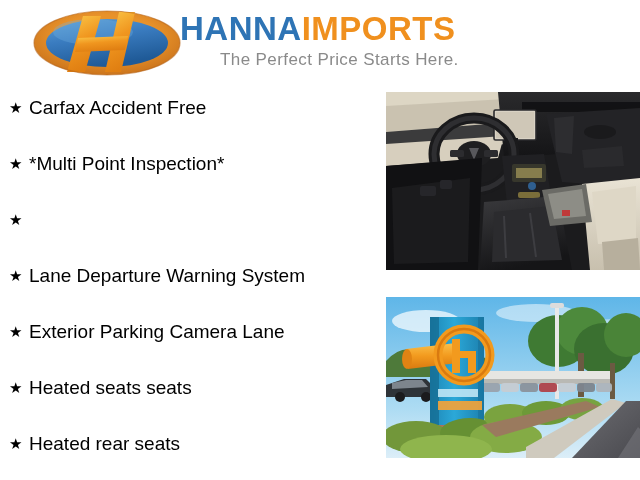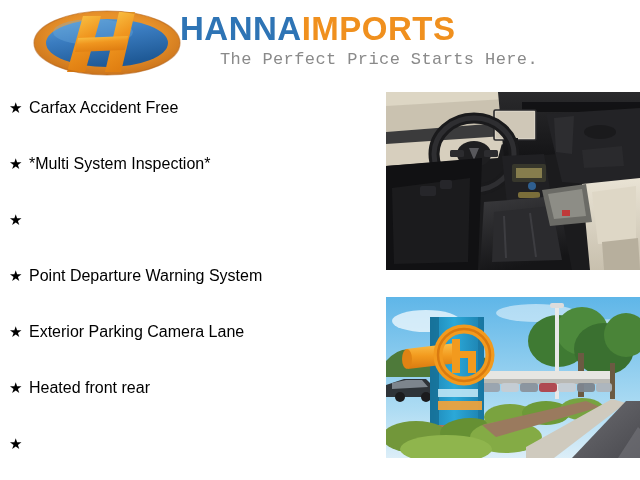--- a/index.html
+++ b/index.html
@@ -47,21 +47,21 @@
   #wordmark-hanna { color: #2E74B5; }
   #wordmark-imports { color: #F0901E; }
   #brand-tagline {
     position: absolute;
     left: 40px;
     top: 38px;
     font-size: 17px;
     color: #8a8a8a;
     letter-spacing: 0.4px;
     white-space: nowrap;
-    font-family: Liberation Mono, monospace;
+    font-family: Liberation Sans, sans-serif;
   }
 
   
   #feature-list {
     position: absolute;
     left: 0;
     top: 96px;
     width: 370px;
     list-style: none;
     margin: 0;
@@ -74,21 +74,21 @@
     padding-left: 9px;
   }
   .feature-star {
     flex: 0 0 auto;
     font-size: 15px;
     line-height: 24px;
     color: #000000;
     width: 20px;
   }
   .feature-label {
-    font-size: 16px;
+    font-size: 19px;
     line-height: 24px;
     color: #000000;
     white-space: nowrap;
   }
 
   
   .photo-frame {
     position: absolute;
     overflow: hidden;
     background: #ddd;
@@ -151,39 +151,40 @@
 
 </div>
 
 <ul id="feature-list">
   <li class="feature-item">
     <span class="feature-star">★</span>
     <span class="feature-label">Carfax Accident Free</span>
   </li>
   <li class="feature-item">
     <span class="feature-star">★</span>
-    <span class="feature-label">*Multi System Inspection*</span>
-  </li>
-  <li class="feature-item">
-    <span class="feature-star">★</span>
-  </li>
-  <li class="feature-item">
-    <span class="feature-star">★</span>
-    <span class="feature-label">Point Departure Warning System</span>
+    <span class="feature-label">*Multi Point Inspection*</span>
+  </li>
+  <li class="feature-item">
+    <span class="feature-star">★</span>
+  </li>
+  <li class="feature-item">
+    <span class="feature-star">★</span>
+    <span class="feature-label">Lane Departure Warning System</span>
   </li>
   <li class="feature-item">
     <span class="feature-star">★</span>
     <span class="feature-label">Exterior Parking Camera Lane</span>
   </li>
   <li class="feature-item">
     <span class="feature-star">★</span>
-    <span class="feature-label">Heated front rear</span>
-  </li>
-  <li class="feature-item">
-    <span class="feature-star">★</span>
+    <span class="feature-label">Heated seats seats</span>
+  </li>
+  <li class="feature-item">
+    <span class="feature-star">★</span>
+    <span class="feature-label">Heated rear seats</span>
   </li>
 </ul>
 
 <div class="photo-frame" id="photo-interior">
   <svg class="photo-svg" viewBox="0 0 254 178" preserveAspectRatio="none" aria-hidden="true">
     <defs>
       <linearGradient id="dashGrad" x1="0" y1="0" x2="0" y2="1">
         <stop offset="0%" stop-color="#2a2a2c"></stop>
         <stop offset="100%" stop-color="#141416"></stop>
       </linearGradient>

